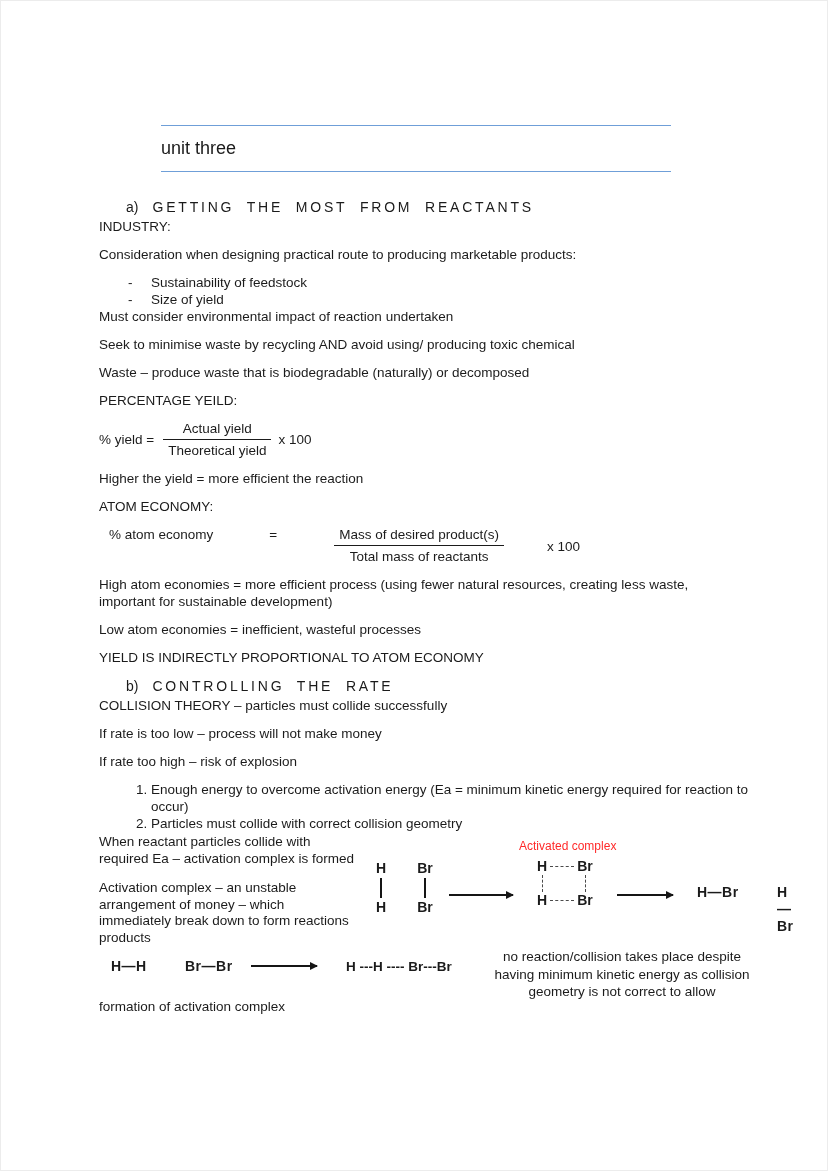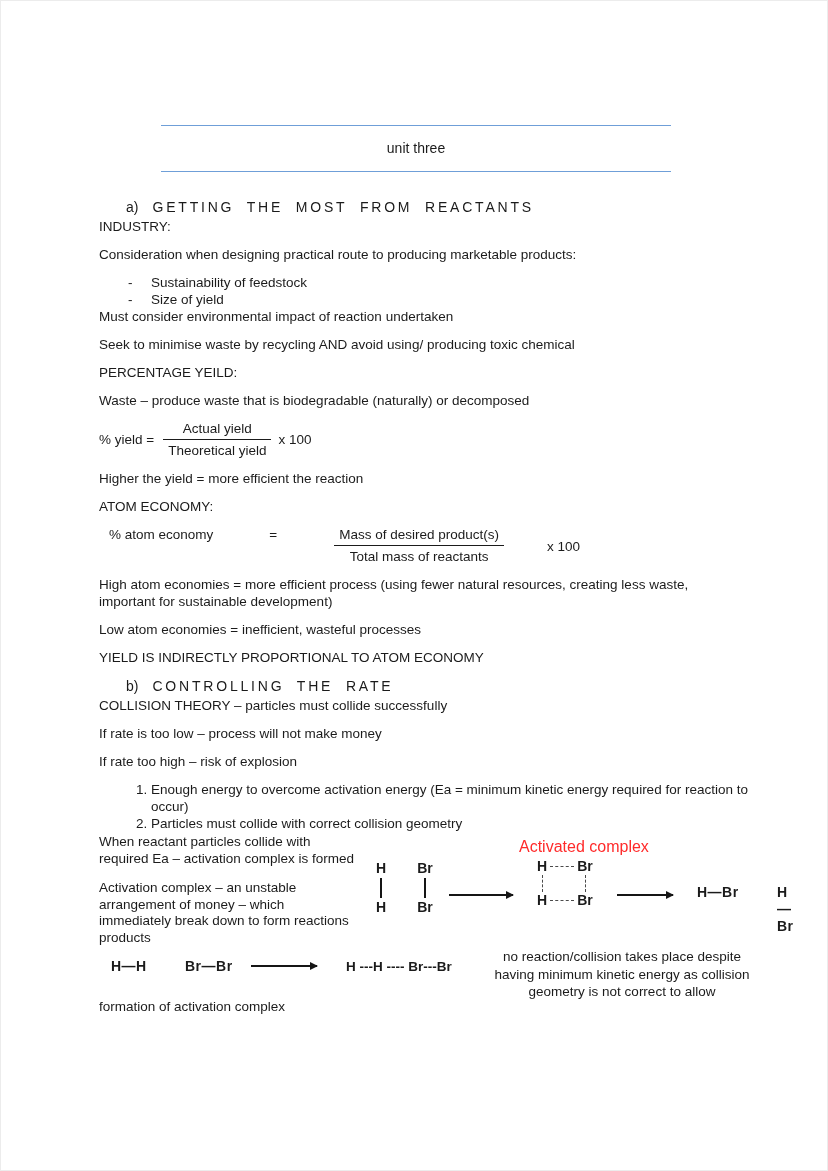--- a/index.html
+++ b/index.html
@@ -13,21 +13,21 @@
     overflow:hidden;
     font-family:"Liberation Sans", sans-serif;
     font-size:13.5px;
     line-height:17px;
     color:#1b1b1b;
   }
 
   
   .title-block { width:510px; margin:124px 0 0 62px; }
   .rule { border-top:1.2px solid #6f9fd8; height:0; }
-  .doc-title { text-align:center; font-size:14px; padding:13px 0 14px; line-height:18px; }
+  .doc-title { text-align:left; font-size:18px; padding:13px 0 14px; line-height:18px; }
 
   
   .section-heading { display:flex; gap:14px; margin:26px 0 2px 27px; font-size:14px; line-height:18px; }
   .section-heading.second { margin-top:0; }
   .sec-title { letter-spacing:2.8px; word-spacing:6px; }
 
   .para { margin:0 0 11px 0; }
   .wrap620 { max-width:622px; }
 
   
@@ -63,21 +63,21 @@
 
   
   .diagram1 { position:relative; height:100px; margin-bottom:2px; }
   .side-text { position:absolute; margin:0; line-height:16.5px; }
   .t1 { left:0; top:0;  width:262px; }
   .t2 { left:0; top:46px; width:252px; }
   .reactant-mols { position:absolute; left:272px; top:26px; display:flex; gap:24px; }
   .mol { display:flex; flex-direction:column; align-items:center; min-width:20px; }
   .vbond { width:1.6px; height:20px; background:#151515; margin:1px 0; }
   .arrow.a1 { left:350px; top:60px; width:64px; }
-  .ac-label { position:absolute; left:420px; top:4px; color:#ff2a2a; font-size:16px; }
+  .ac-label { position:absolute; left:420px; top:4px; color:#ff2a2a; font-size:12px; }
   .ac { position:absolute; left:438px; top:24px; }
   .ac-row { display:flex; align-items:center; }
   .hdash { width:24px; border-top:1.5px dashed #4a4a4a; margin:0 3px; }
   .ac-mid { height:17px; width:42px; margin-left:5px; border-left:1.5px dashed #4a4a4a; border-right:1.5px dashed #4a4a4a; }
   .arrow.a2 { left:518px; top:60px; width:56px; }
   .product { position:absolute; top:50px; font-weight:bold; font-size:14px; letter-spacing:0.5px; }
   .p1 { left:598px; } .p2 { left:678px; }
 
   
   .diagram2 { position:relative; height:60px; margin-bottom:2px; }
@@ -107,23 +107,23 @@
   <p class="para">INDUSTRY:</p>
   <p class="para">Consideration when designing practical route to producing marketable products:</p>
 
   <ul class="dash-list">
     <li>Sustainability of feedstock</li>
     <li>Size of yield</li>
   </ul>
 
   <p class="para">Must consider environmental impact of reaction undertaken</p>
   <p class="para">Seek to minimise waste by recycling AND avoid using/ producing toxic chemical</p>
+  <p class="para">Waste – produce waste that is biodegradable (naturally) or decomposed</p>
+
   <p class="para">PERCENTAGE YEILD:</p>
-
-  <p class="para">Waste – produce waste that is biodegradable (naturally) or decomposed</p>
 
   <div class="formula">
     <span class="f-lhs">% yield =</span>
     <span class="frac">
       <span class="num">Actual yield</span>
       <span class="den">Theoretical yield</span>
     </span>
     <span class="f-mul">x 100</span>
   </div>
 

